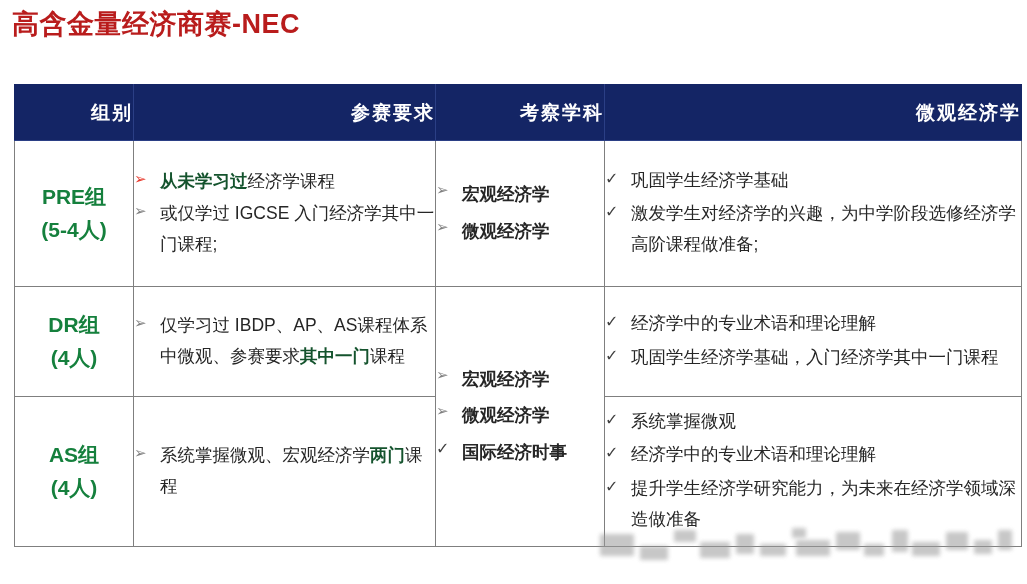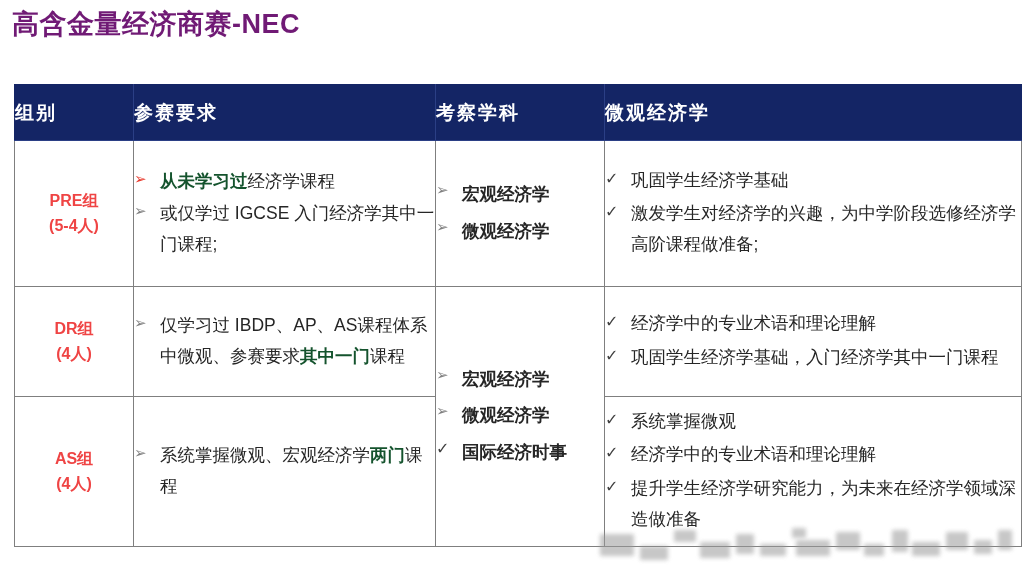--- a/index.html
+++ b/index.html
@@ -15,21 +15,21 @@
     overflow: hidden;
   }
 
   
   .page-title {
     position: absolute;
     left: 12px;
     top: 6px;
     font-size: 27px;
     font-weight: bold;
-    color: #701a75;
+    color: #b91c1c;
     letter-spacing: 0.5px;
     white-space: nowrap;
   }
 
   
   .nec-table {
     position: absolute;
     left: 14px;
     top: 84px;
     width: 1007px;
@@ -42,34 +42,34 @@
     padding: 0;
   }
 
   
   .hdr th {
     background: #142565;
     color: #ffffff;
     font-size: 19px;
     font-weight: bold;
     height: 55px;
-    text-align: left;
+    text-align: right;
     letter-spacing: 2px;
     border-color: #2b3f85;
     border-top-color: #142565;
   }
   .hdr th:first-child { border-left-color: #142565; }
   .hdr th:last-child  { border-right-color: #142565; }
 
   
   .grp {
     text-align: center;
-    font-size: 16px;
+    font-size: 21px;
     font-weight: bold;
-    color: #ef4444;
+    color: #15803d;
     line-height: 1.55;
   }
   .grp .gname { display: block; }
   .grp .gsize { display: block; }
 
   
   .cell-pad {
     padding: 12px 8px 12px 10px;
   }
   ul.blist {

